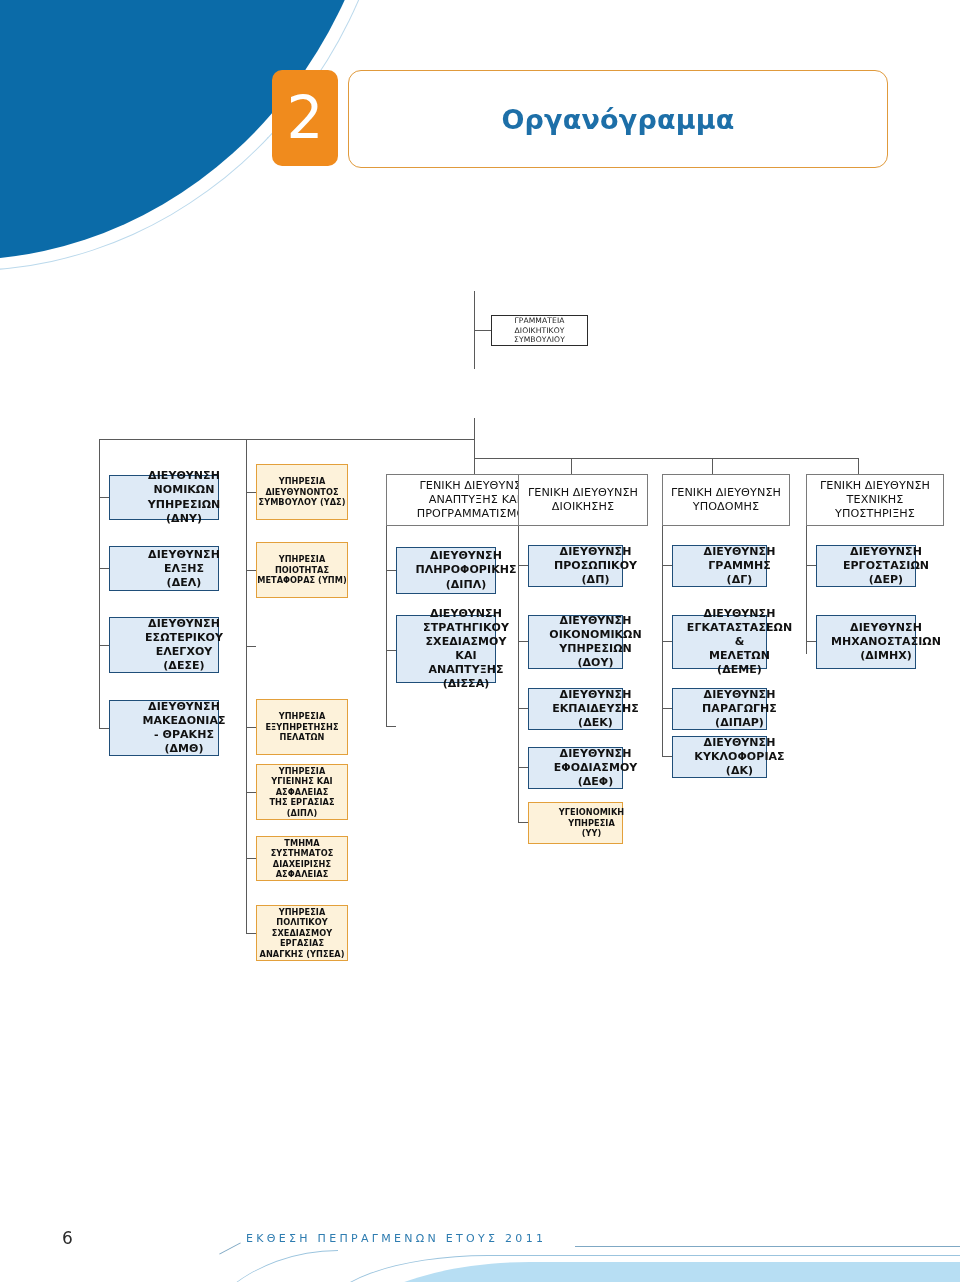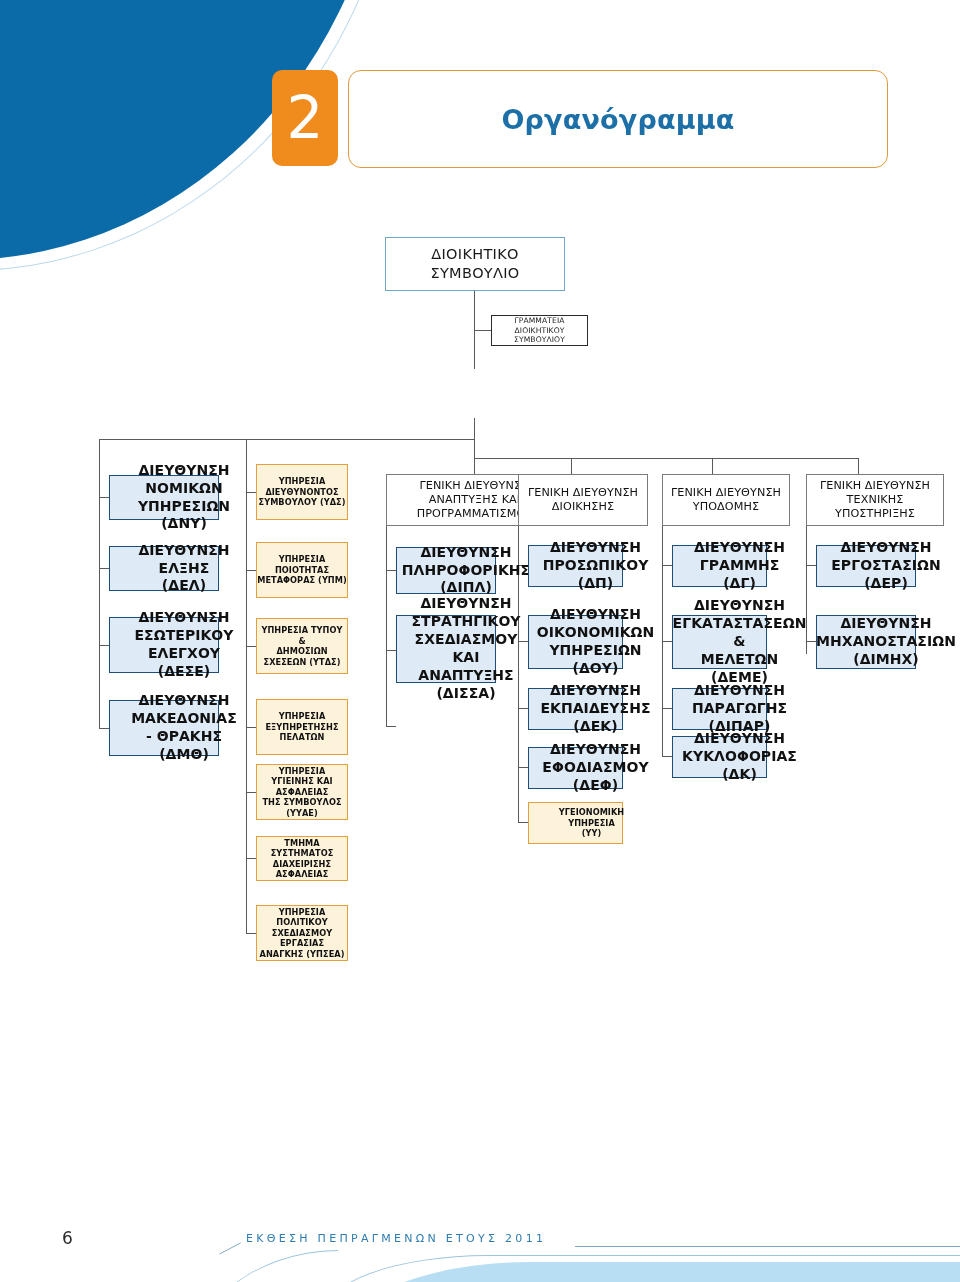--- a/index.html
+++ b/index.html
@@ -39,21 +39,21 @@
   .node span{display:block;line-height:1.28;}
 
   
   .n-top{background:#ffffff;border:1.6px solid #6FA8C9;color:#1a1a1a;}
   .n-top span{font-size:14.5px;font-weight:400;letter-spacing:.3px;}
   .n-sec{background:#ffffff;border:1px solid #2b2b2b;color:#1a1a1a;}
   .n-sec span{font-size:7.6px;font-weight:400;letter-spacing:.1px;}
   .n-gen{background:#ffffff;border:1.6px solid #7A7A7A;color:#111111;}
   .n-gen span{font-size:11.2px;font-weight:400;letter-spacing:.1px;}
   .n-blue{background:#DEEAF6;border:1.6px solid #1F4E79;color:#111111;}
-  .n-blue span{font-size:14px;font-weight:700;letter-spacing:.05px;margin-left:40px;}
+  .n-blue span{font-size:11px;font-weight:700;letter-spacing:.05px;margin-left:40px;}
   .n-orange{background:#FDF2DA;border:1.6px solid #E3A03B;color:#111111;}
   .n-orange span{font-size:8.2px;font-weight:700;letter-spacing:.05px;}
 
   
   .ln{position:absolute;background:#5a5a5a;z-index:3;}
   .ln-v{width:1px;}
   .ln-h{height:1px;}
 
   
   .ft-page{position:absolute;left:62px;top:1228px;font-size:17px;color:#2b2b2b;z-index:6;}
@@ -128,24 +128,20 @@
   <div class="ln ln-h" style="left:518px;top:822px;width:10px;"></div>
 
   <div class="ln ln-h" style="left:662px;top:565px;width:10px;"></div>
   <div class="ln ln-h" style="left:662px;top:641px;width:10px;"></div>
   <div class="ln ln-h" style="left:662px;top:708px;width:10px;"></div>
   <div class="ln ln-h" style="left:662px;top:756px;width:10px;"></div>
 
   <div class="ln ln-h" style="left:806px;top:565px;width:10px;"></div>
   <div class="ln ln-h" style="left:806px;top:641px;width:10px;"></div>
 
-  <div class="node n-top" style="left:385px;top:237px;width:180px;height:54px;flex-direction:column;">
-    <span>ΔΙΟΙΚΗΤΙΚΟ</span>
-    <span>ΣΥΜΒΟΥΛΙΟ</span>
-  </div>
 
   <div class="node n-sec" style="left:491px;top:315px;width:97px;height:31px;flex-direction:column;">
     <span>ΓΡΑΜΜΑΤΕΙΑ ΔΙΟΙΚΗΤΙΚΟΥ</span>
     <span>ΣΥΜΒΟΥΛΙΟΥ</span>
   </div>
 
 
   <div class="node n-gen" style="left:386px;top:474px;width:177px;height:52px;flex-direction:column;">
     <span>ΓΕΝΙΚΗ ΔΙΕΥΘΥΝΣΗ</span>
     <span>ΑΝΑΠΤΥΞΗΣ ΚΑΙ</span>
@@ -162,21 +158,21 @@
   <div class="node n-gen" style="left:806px;top:474px;width:138px;height:52px;flex-direction:column;">
     <span>ΓΕΝΙΚΗ ΔΙΕΥΘΥΝΣΗ</span>
     <span>ΤΕΧΝΙΚΗΣ</span>
     <span>ΥΠΟΣΤΗΡΙΞΗΣ</span>
   </div>
 
   <div class="node n-blue" style="left:109px;top:475px;width:110px;height:45px;flex-direction:column;">
     <span>ΔΙΕΥΘΥΝΣΗ ΝΟΜΙΚΩΝ</span>
     <span>ΥΠΗΡΕΣΙΩΝ (ΔΝΥ)</span>
   </div>
-  <div class="node n-blue" style="left:109px;top:546px;width:110px;height:45px;flex-direction:column;">
+  <div class="node n-blue" style="left:109px;top:546px;width:110px;height:45px;flex-direction:column;justify-content:flex-end;">
     <span>ΔΙΕΥΘΥΝΣΗ ΕΛΞΗΣ</span>
     <span>(ΔΕΛ)</span>
   </div>
   <div class="node n-blue" style="left:109px;top:617px;width:110px;height:56px;flex-direction:column;">
     <span>ΔΙΕΥΘΥΝΣΗ</span>
     <span>ΕΣΩΤΕΡΙΚΟΥ ΕΛΕΓΧΟΥ</span>
     <span>(ΔΕΣΕ)</span>
   </div>
   <div class="node n-blue" style="left:109px;top:700px;width:110px;height:56px;flex-direction:column;">
     <span>ΔΙΕΥΘΥΝΣΗ</span>
@@ -187,34 +183,29 @@
   <div class="node n-orange" style="left:256px;top:464px;width:92px;height:56px;flex-direction:column;">
     <span>ΥΠΗΡΕΣΙΑ</span>
     <span>ΔΙΕΥΘΥΝΟΝΤΟΣ</span>
     <span>ΣΥΜΒΟΥΛΟΥ (ΥΔΣ)</span>
   </div>
   <div class="node n-orange" style="left:256px;top:542px;width:92px;height:56px;flex-direction:column;">
     <span>ΥΠΗΡΕΣΙΑ</span>
     <span>ΠΟΙΟΤΗΤΑΣ</span>
     <span>ΜΕΤΑΦΟΡΑΣ (ΥΠΜ)</span>
   </div>
-  <div class="node n-orange" style="left:256px;top:618px;width:92px;height:56px;flex-direction:column;">
-    <span>ΥΠΗΡΕΣΙΑ ΤΥΠΟΥ &amp;</span>
-    <span>ΔΗΜΟΣΙΩΝ</span>
-    <span>ΣΧΕΣΕΩΝ (ΥΤΔΣ)</span>
-  </div>
   <div class="node n-orange" style="left:256px;top:699px;width:92px;height:56px;flex-direction:column;">
     <span>ΥΠΗΡΕΣΙΑ</span>
     <span>ΕΞΥΠΗΡΕΤΗΣΗΣ</span>
     <span>ΠΕΛΑΤΩΝ</span>
   </div>
   <div class="node n-orange" style="left:256px;top:764px;width:92px;height:56px;flex-direction:column;">
     <span>ΥΠΗΡΕΣΙΑ</span>
     <span>ΥΓΙΕΙΝΗΣ ΚΑΙ ΑΣΦΑΛΕΙΑΣ</span>
-    <span>ΤΗΣ ΣΥΜΒΟΥΛΟΣ (ΥΥΑΕ)</span>
+    <span>ΤΗΣ ΕΡΓΑΣΙΑΣ (ΔΙΠΛ)</span>
   </div>
   <div class="node n-orange" style="left:256px;top:836px;width:92px;height:45px;flex-direction:column;">
     <span>ΤΜΗΜΑ ΣΥΣΤΗΜΑΤΟΣ</span>
     <span>ΔΙΑΧΕΙΡΙΣΗΣ ΑΣΦΑΛΕΙΑΣ</span>
   </div>
   <div class="node n-orange" style="left:256px;top:905px;width:92px;height:56px;flex-direction:column;">
     <span>ΥΠΗΡΕΣΙΑ ΠΟΛΙΤΙΚΟΥ</span>
     <span>ΣΧΕΔΙΑΣΜΟΥ ΕΡΓΑΣΙΑΣ</span>
     <span>ΑΝΑΓΚΗΣ (ΥΠΣΕΑ)</span>
   </div>

